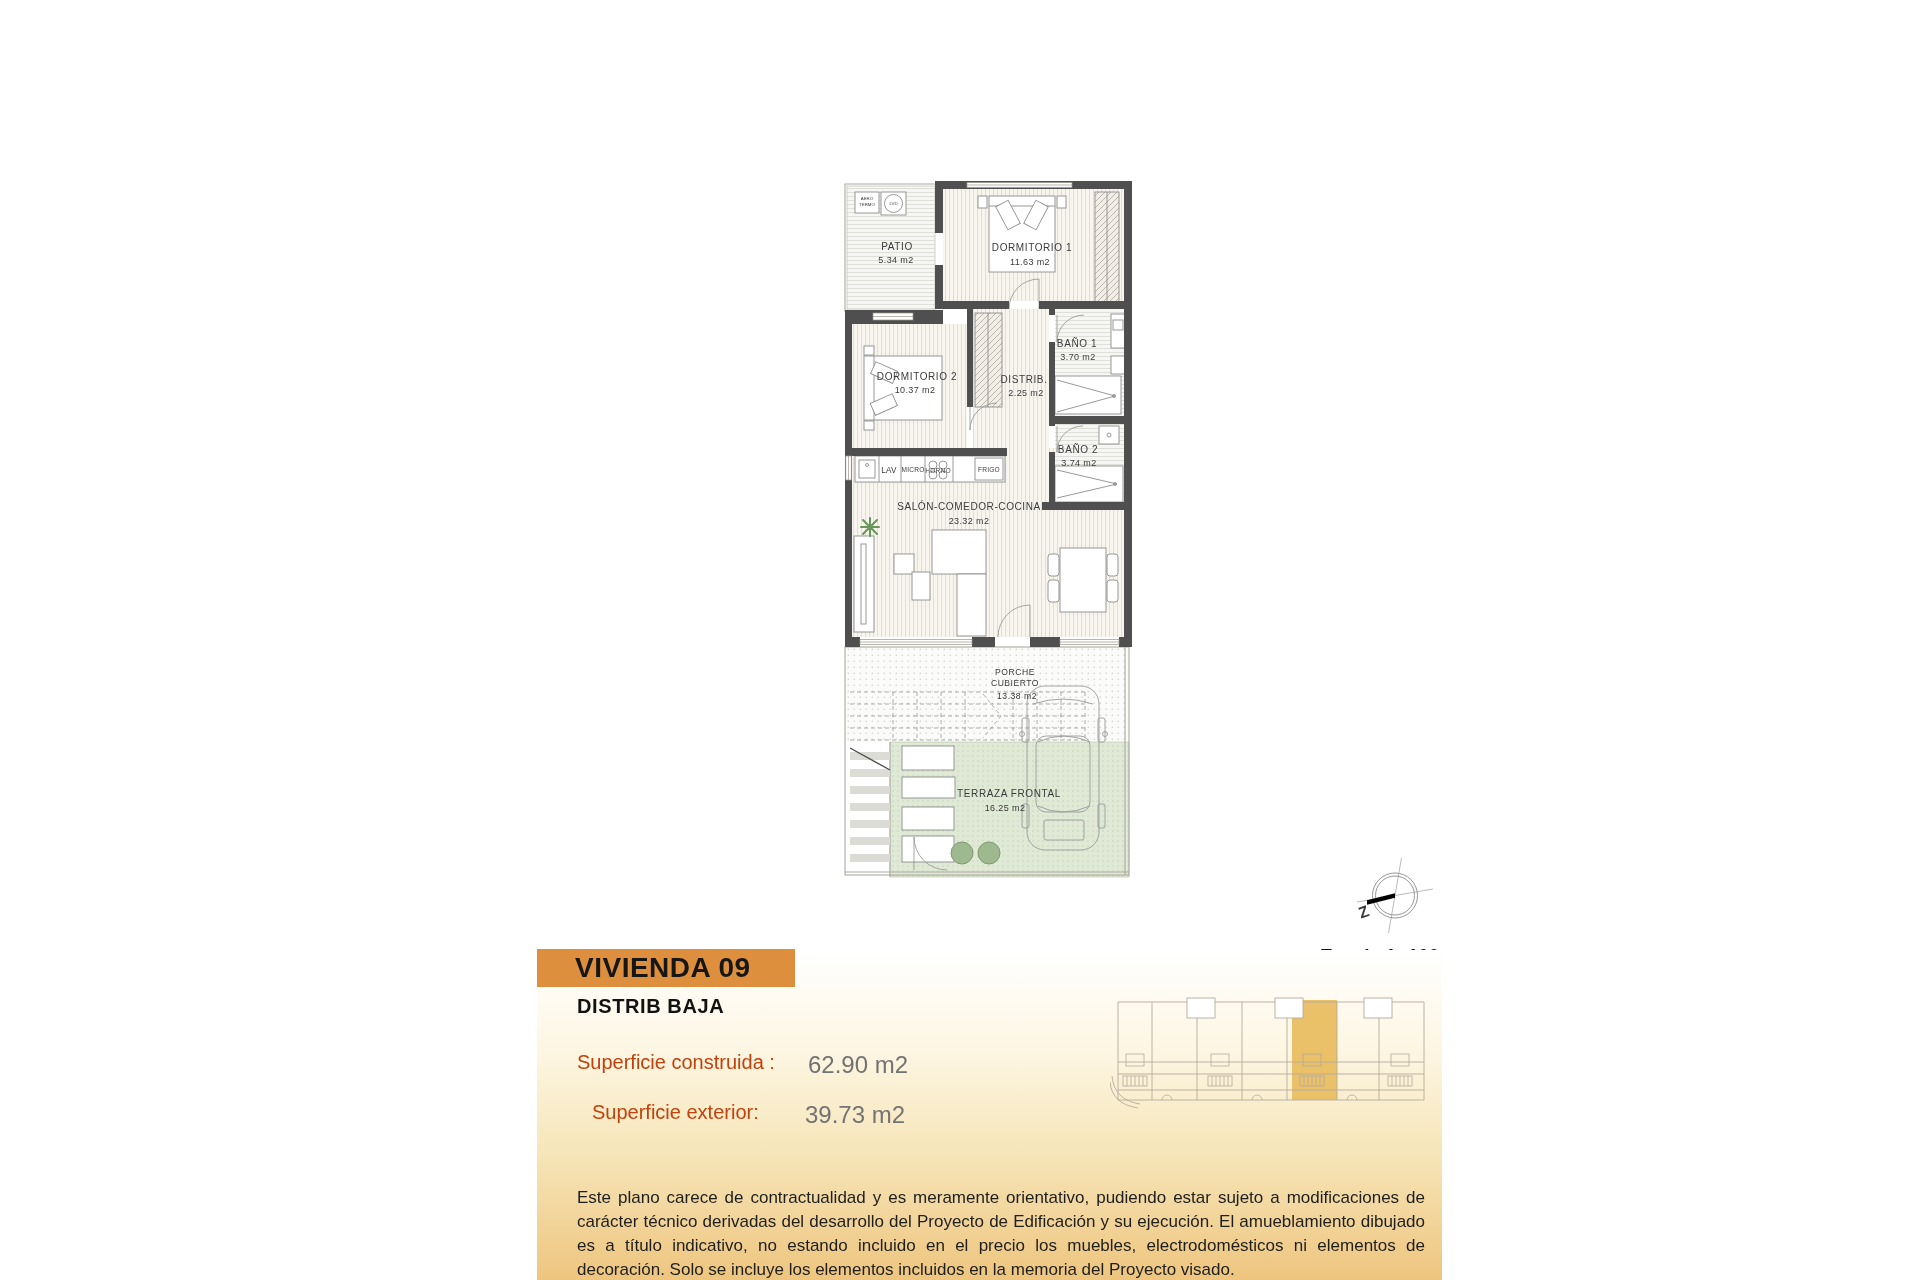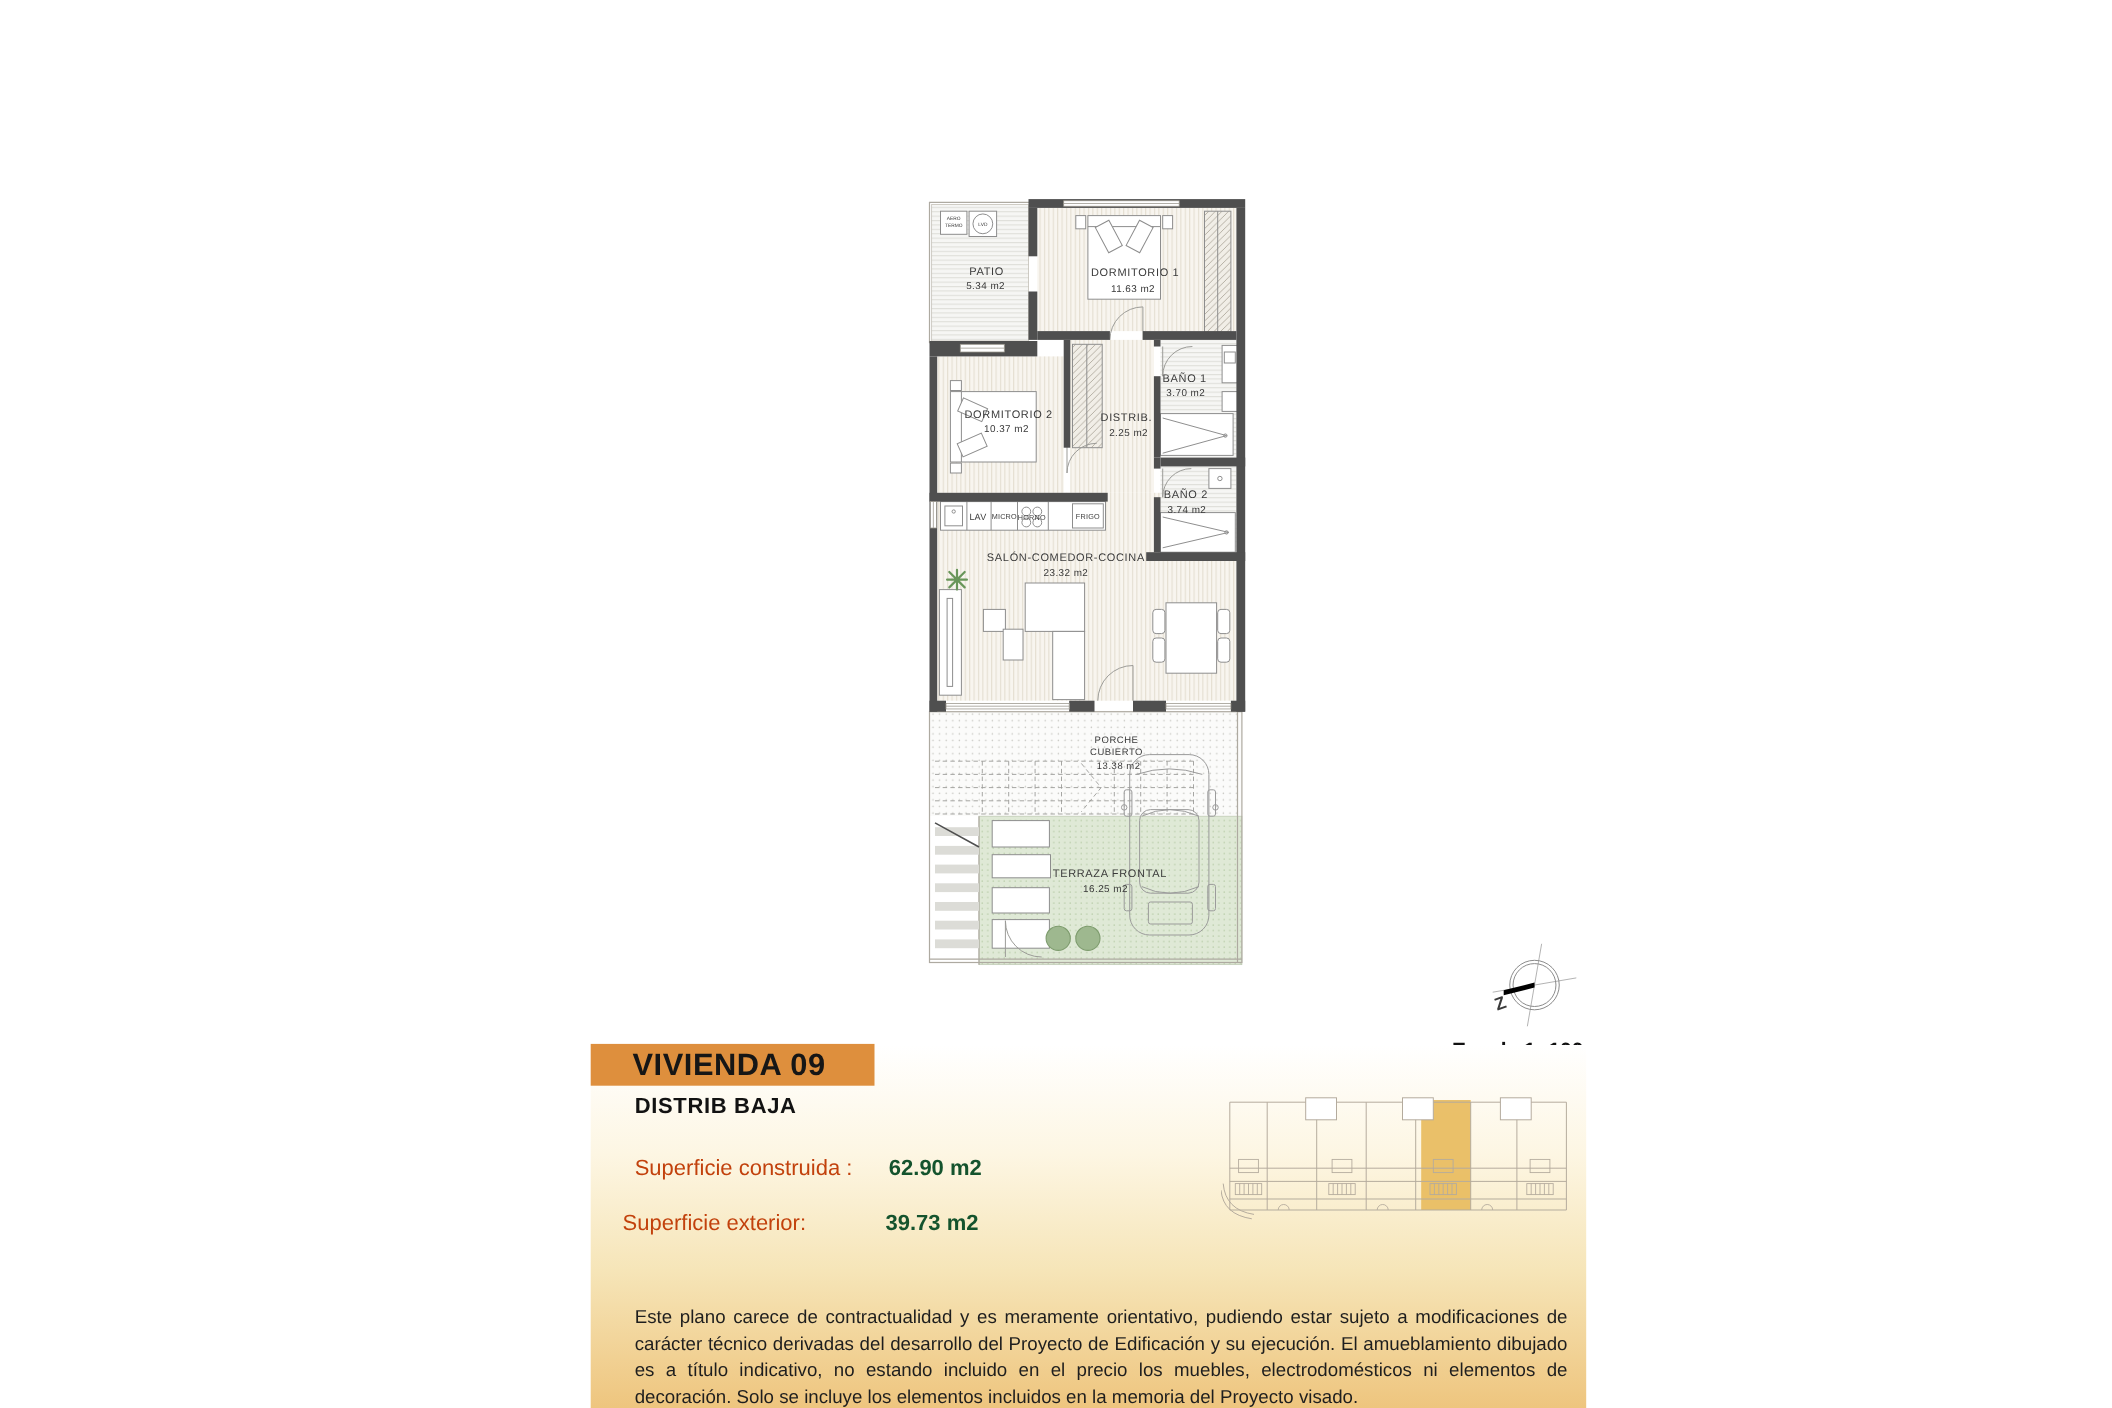--- a/index.html
+++ b/index.html
@@ -6,21 +6,21 @@
   .page{position:relative;width:1920px;height:1280px;background:#ffffff;overflow:hidden;
         font-family:"Liberation Sans", sans-serif;color:#1a1a1a;margin-left:32px;}
   .abs{position:absolute;}
   
   .info-panel{left:505px;top:950px;width:905px;height:330px;
     background:linear-gradient(180deg,#ffffff 0%,#fdf6e3 30%,#f6e5b8 62%,#eec57e 100%);}
   .banner{left:505px;top:949px;width:258px;height:38px;line-height:38px;
     padding-left:38px;box-sizing:border-box;font-size:28px;font-weight:700;color:#161616;letter-spacing:.5px;}
   .floor-label{left:545px;top:995px;font-size:20px;font-weight:600;letter-spacing:.6px;color:#121212;}
   .sup-label{font-size:20px;font-weight:400;color:#c2410c;}
-  .sup-value{font-size:20px;font-weight:700;color:#14532d;}
+  .sup-value{font-size:24px;font-weight:400;color:#737373;}
   .disclaimer{left:545px;top:1186px;width:848px;font-size:17px;line-height:1.42;
     text-align:justify;color:#1e1e1e;}
   .scale-label{left:1288px;top:945px;font-size:19px;font-weight:600;color:#111;}
   svg text{font-family:"Liberation Sans", sans-serif;fill:#3a3a3a;}
   .roomname{font-size:10px;letter-spacing:.6px;}
   .roomarea{font-size:9px;letter-spacing:.4px;}
   .tinytxt{font-size:4.4px;letter-spacing:0;}
   .kitch{font-size:6.6px;letter-spacing:.2px;}
   .kitchL{font-size:8.2px;letter-spacing:.2px;}
   .porchtxt{font-size:8.6px;letter-spacing:.5px;}
@@ -293,21 +293,21 @@
   <div class="abs info-panel"></div>
 
   <div class="abs banner" style="background-color: rgb(222, 143, 61);">
     <span>VIVIENDA 09</span>
   </div>
   <div class="abs floor-label">DISTRIB BAJA</div>
 
   <div class="abs sup-label" style="left:545px;top:1051px;">Superficie construida :</div>
   <div class="abs sup-value" style="left:776px;top:1051px;">62.90 m2</div>
 
-  <div class="abs sup-label" style="left:534px;top:1101px;text-align:right;">Superficie exterior:</div>
+  <div class="abs sup-label" style="left:560px;top:1101px;text-align:right;">Superficie exterior:</div>
   <div class="abs sup-value" style="left:773px;top:1101px;">39.73 m2</div>
 
   <div class="abs disclaimer">Este plano carece de contractualidad y es meramente orientativo, pudiendo estar sujeto a modificaciones de carácter técnico derivadas del desarrollo del Proyecto de Edificación y su ejecución. El amueblamiento dibujado es a título indicativo, no estando incluido en el precio los muebles, electrodomésticos ni elementos de decoración. Solo se incluye los elementos incluidos en la memoria del Proyecto visado.</div>
 
   <svg class="abs" style="left:1078px;top:996px;" width="322" height="114" viewBox="0 0 322 114">
     <rect x="182" y="4" width="45" height="100" fill="#E9BD62" opacity="0.95"></rect>
     <g stroke="#b4ab9d" stroke-width="0.9" fill="none">
       <line x1="8" y1="6" x2="314" y2="6"></line>
       <line x1="8" y1="66" x2="314" y2="66"></line>
       <line x1="8" y1="78" x2="314" y2="78"></line>

